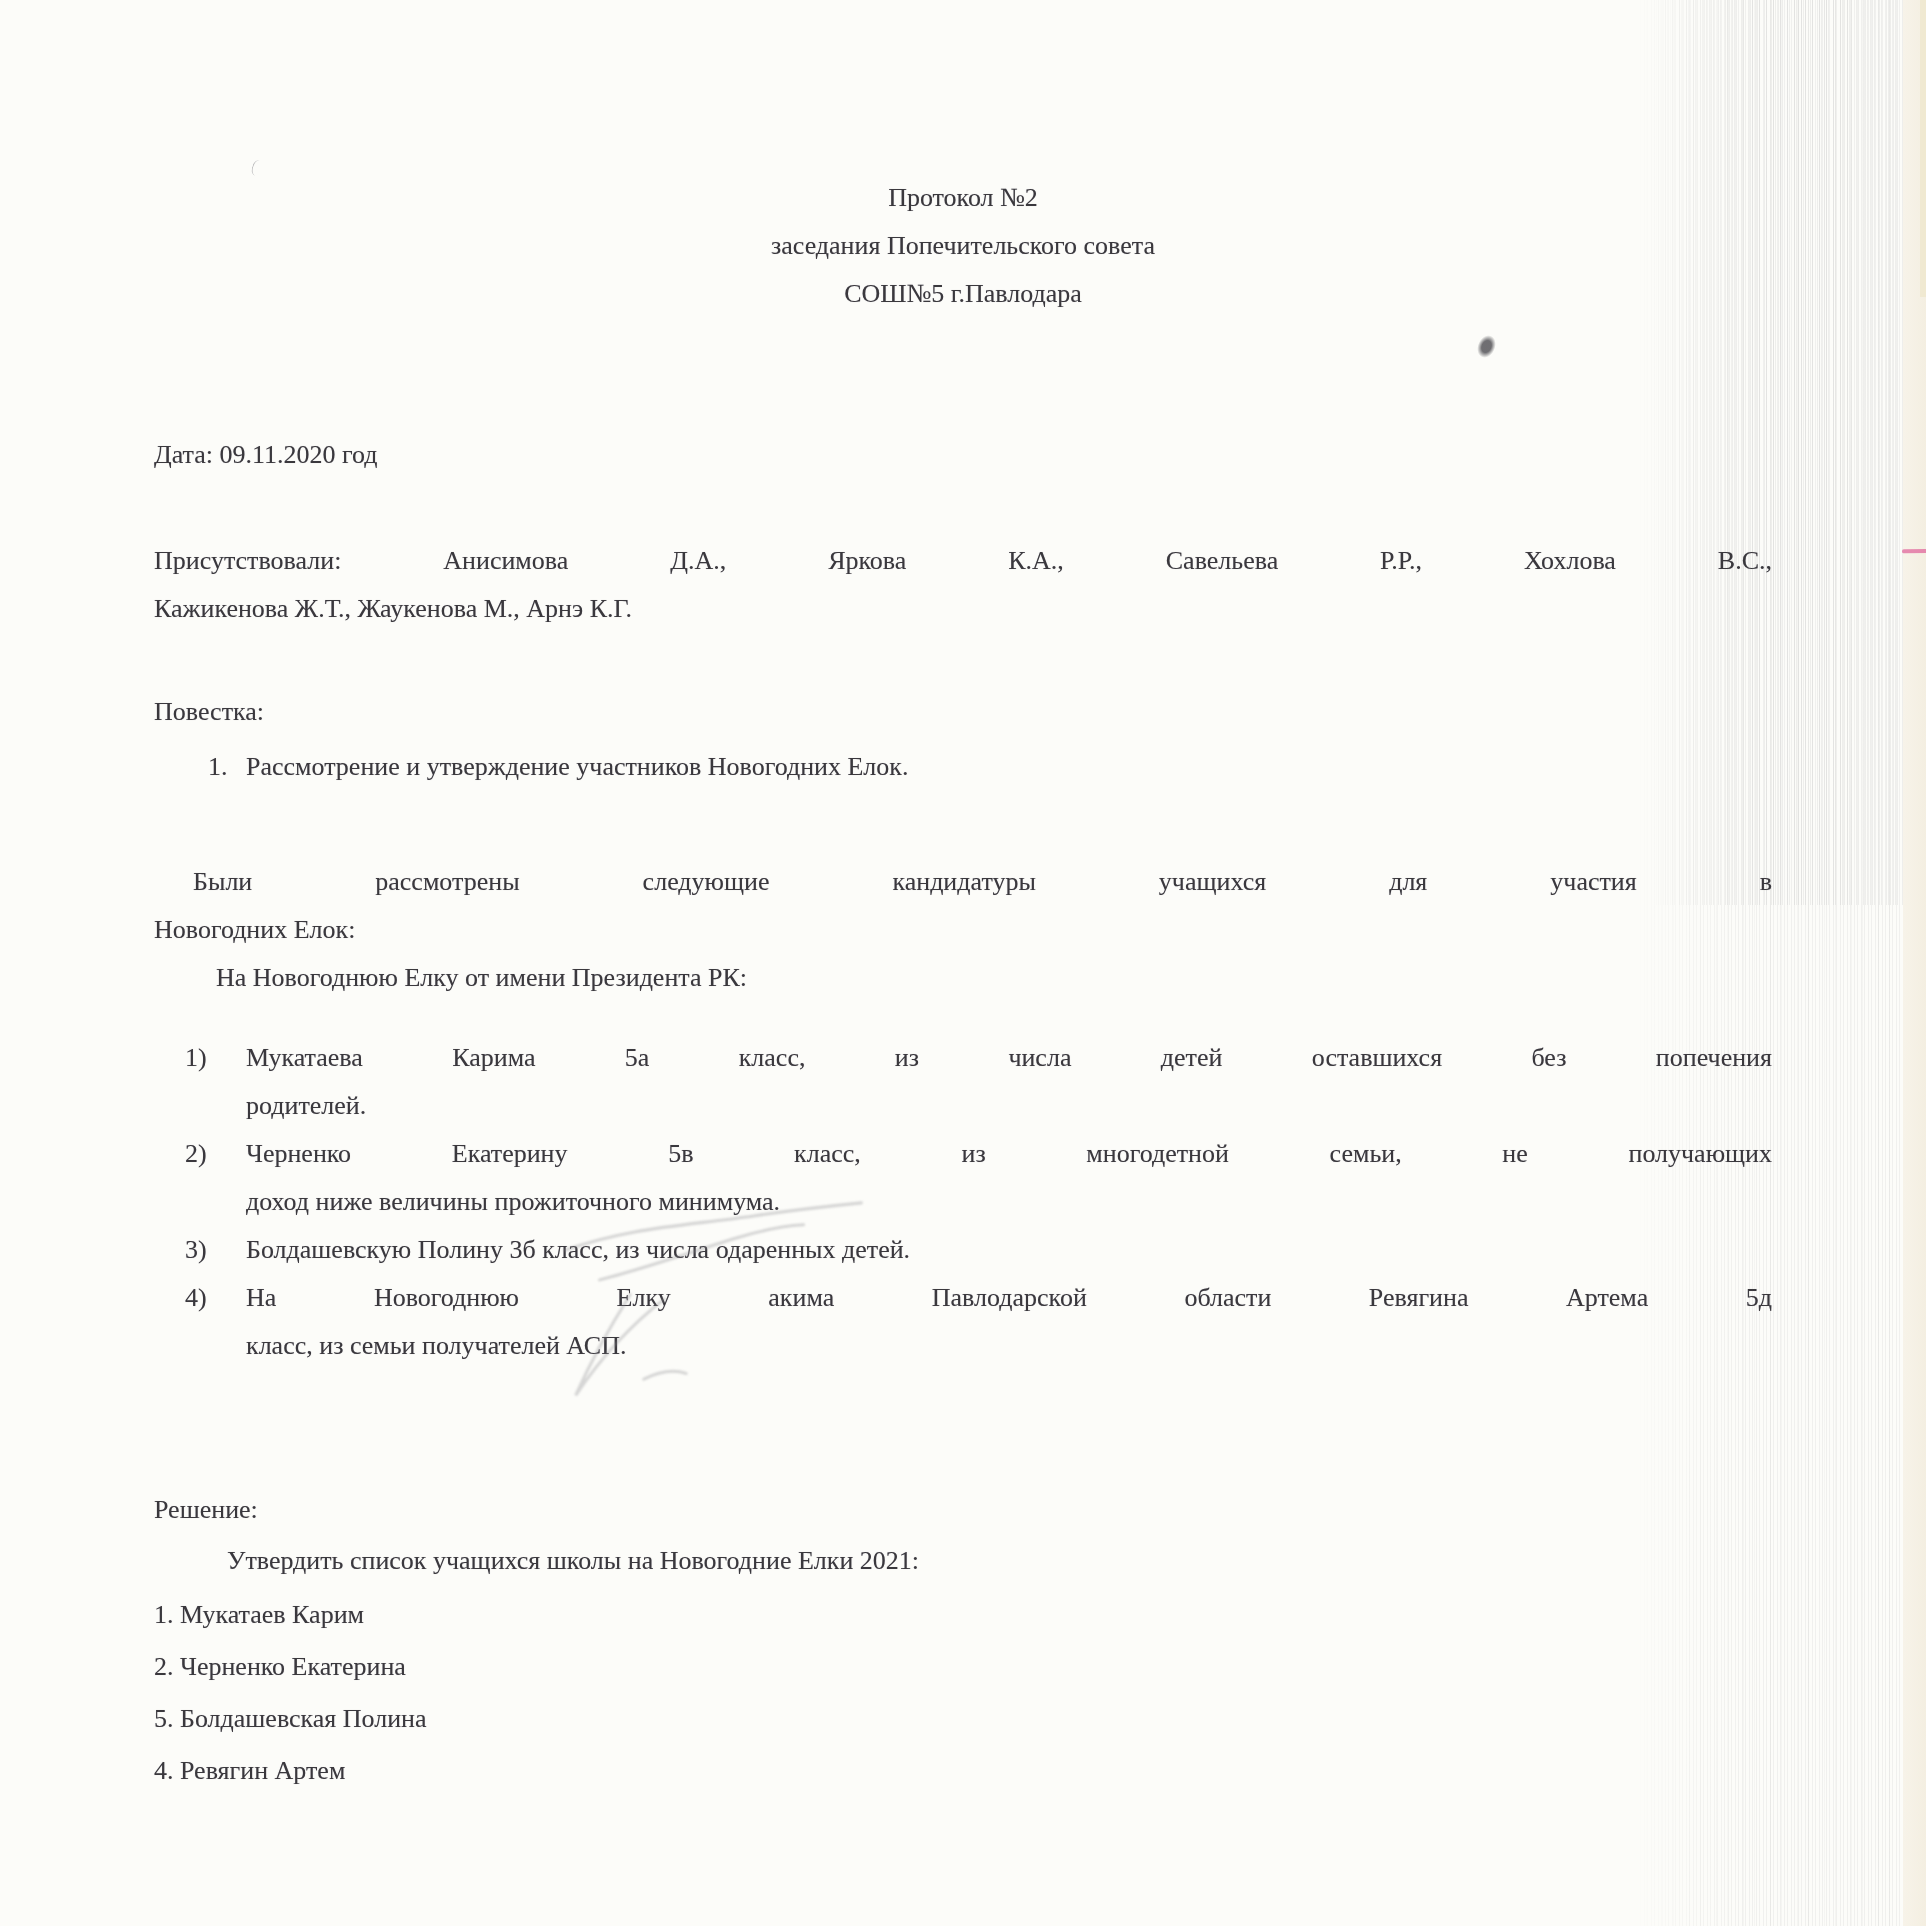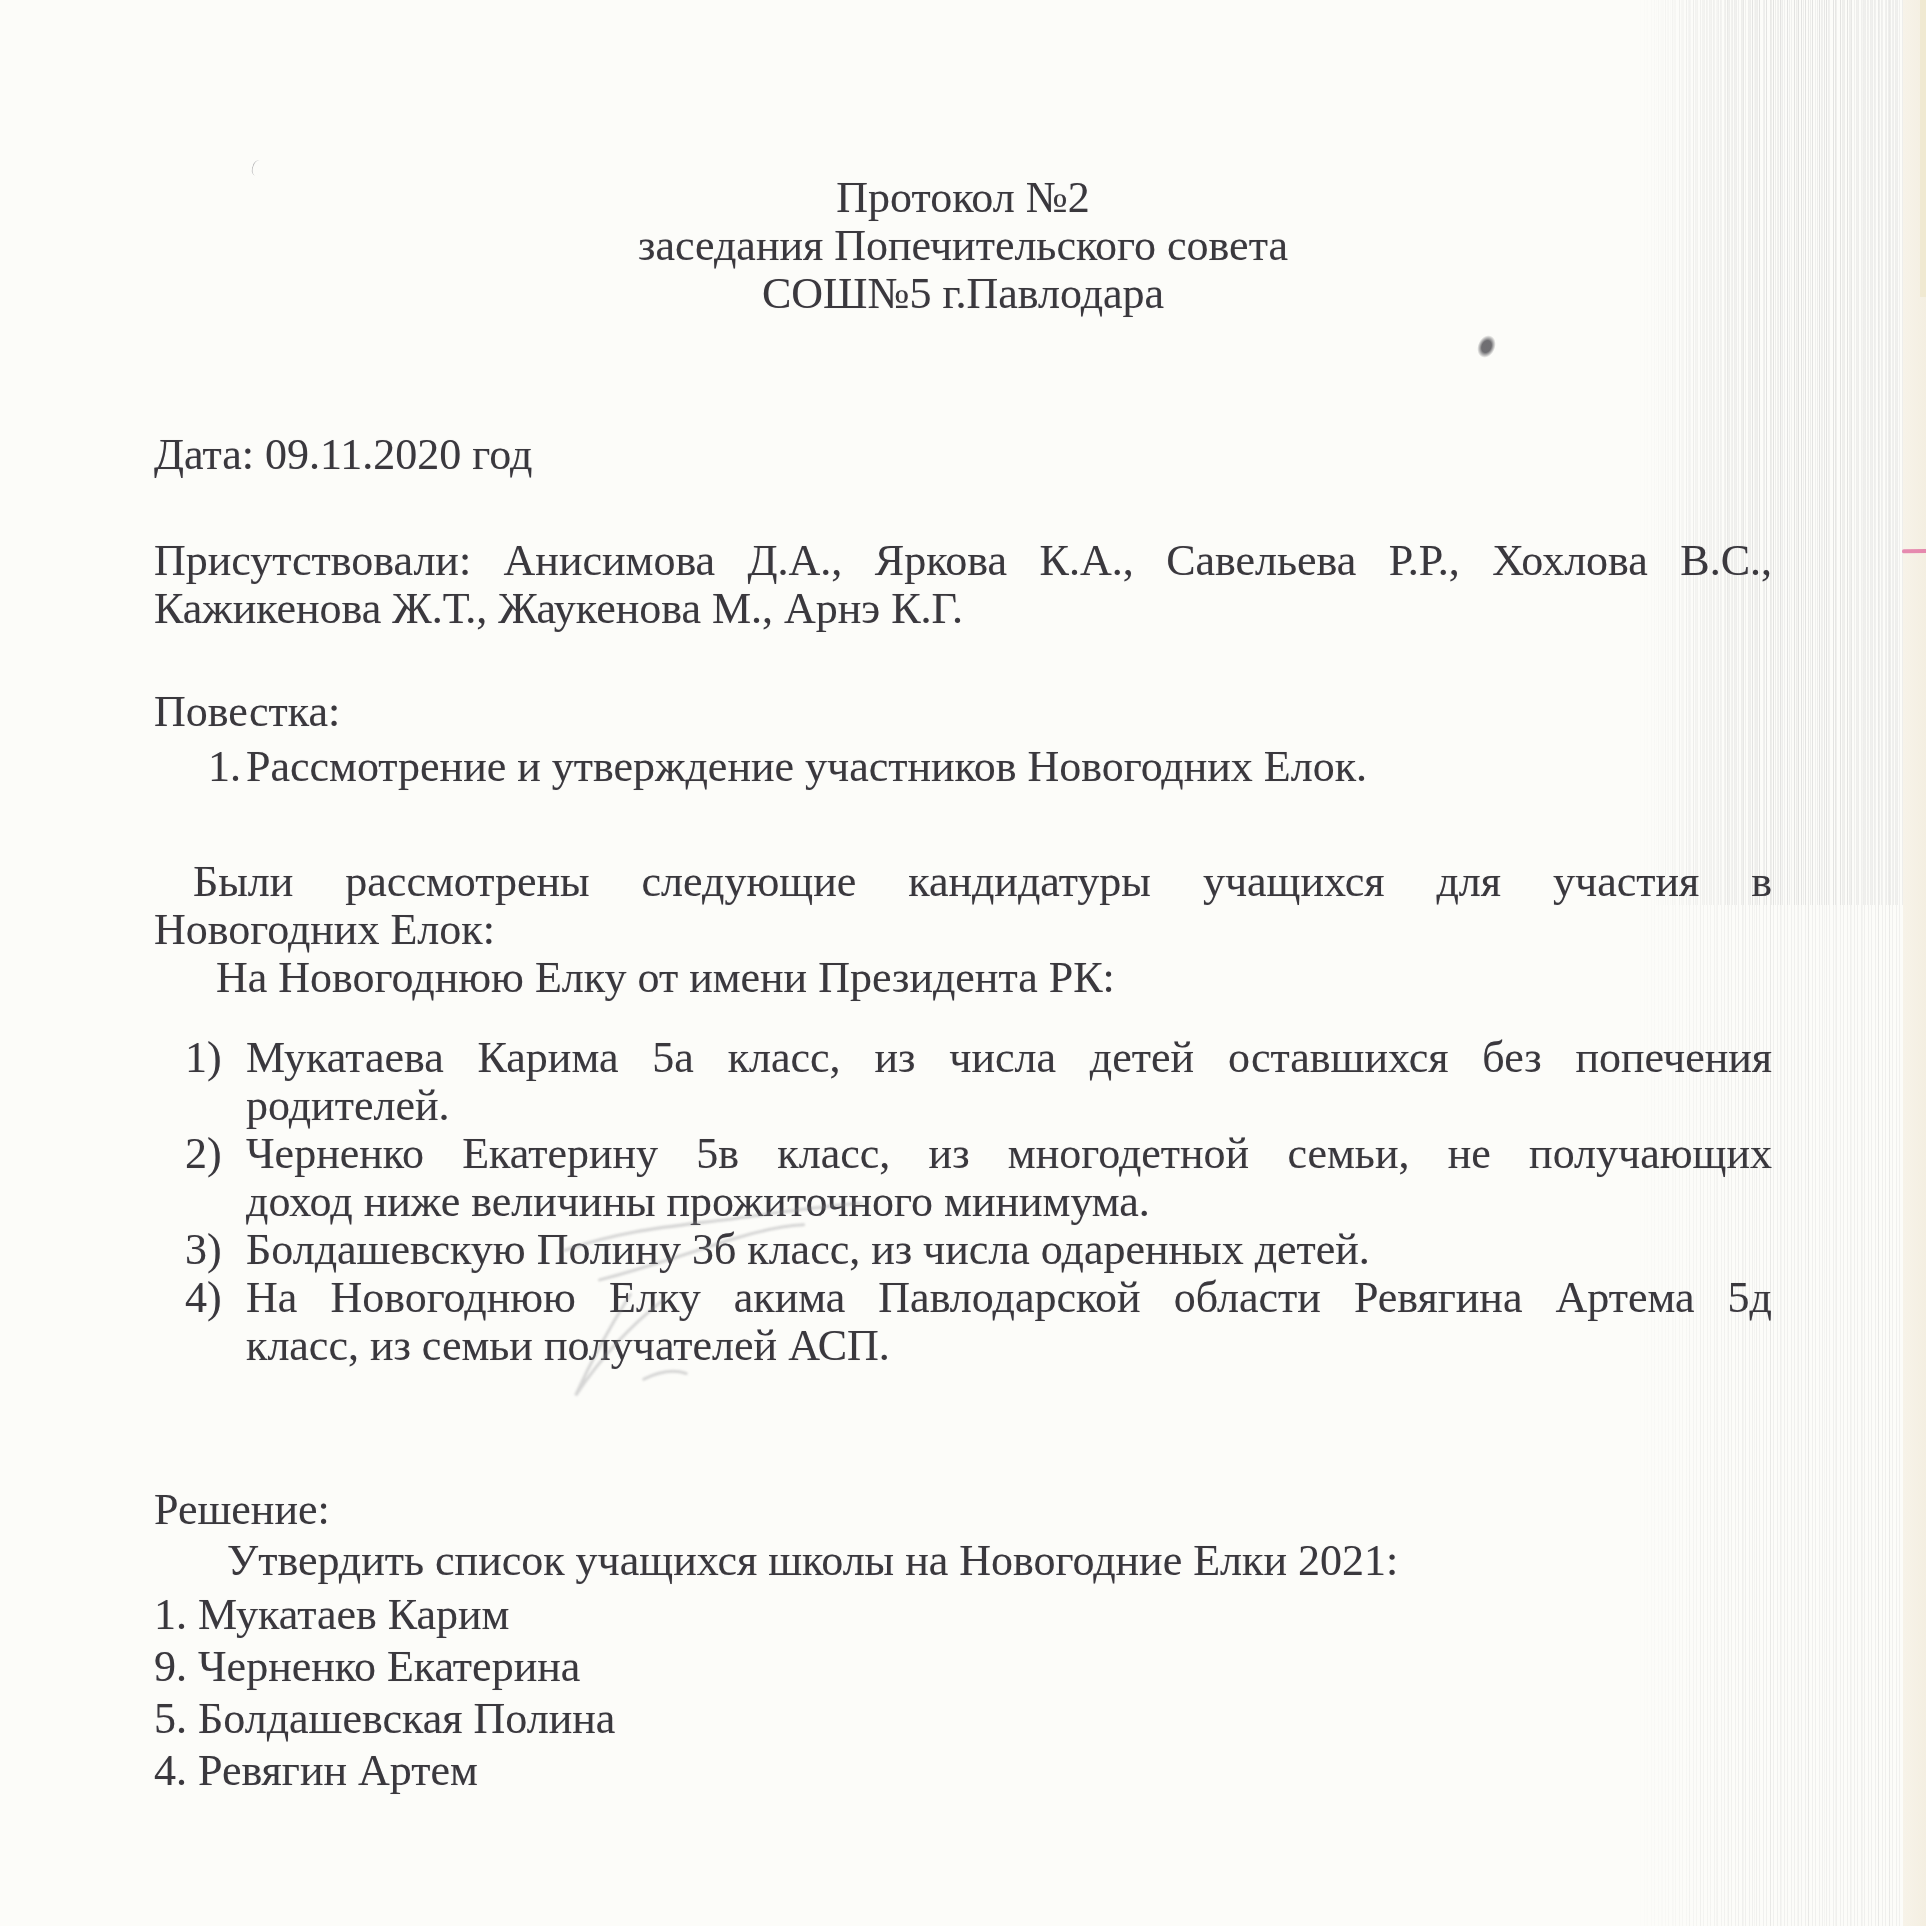--- a/index.html
+++ b/index.html
@@ -7,21 +7,21 @@
   .page{
     position:relative;
     width:1954px;height:2702px;
     background:#fcfcf9;
     font-family:"Liberation Serif","DejaVu Serif",serif;
     color:#3a383d;
     overflow:hidden;
   }
   .content{
     position:absolute;left:154px;top:0;width:1618px;
-    font-size:44px;line-height:48px;
+    font-size:26px;line-height:48px;
     text-shadow:0 0 0.8px rgba(60,55,85,.30);
   }
   .jline{text-align:justify;text-align-last:justify;}
   .title{margin-top:174px;text-align:center;}
   .date-block{margin-top:113px;}
   .attendees{margin-top:58px;}
   .agenda-label{margin-top:55px;}
   .agenda-item{margin-top:7px;position:relative;padding-left:92px;}
   .agenda-item .num{position:absolute;left:54px;top:0;}
   .considered{margin-top:67px;}
@@ -134,21 +134,21 @@
         <div class="jline">На Новогоднюю Елку акима Павлодарской области Ревягина Артема 5д</div>
         <div>класс, из семьи получателей АСП.</div>
       </div>
     </div>
 
     <div class="decision-label">Решение:</div>
     <div class="decision-intro">Утвердить список учащихся школы на Новогодние Елки 2021:</div>
 
     <div class="approved">
       <div>1. Мукатаев Карим</div>
-      <div>9. Черненко Екатерина</div>
+      <div>2. Черненко Екатерина</div>
       <div>5. Болдашевская Полина</div>
       <div>4. Ревягин Артем</div>
     </div>
   </div>
 
   <svg class="stamp" viewBox="0 0 1000 1170">
     <g transform="rotate(-8 500 585)" fill="none" stroke="#5e93cf">
       <ellipse cx="500" cy="585" rx="462" ry="538" stroke-width="9" opacity=".8"></ellipse>
       <ellipse cx="500" cy="585" rx="433" ry="508" stroke-width="5" opacity=".75"></ellipse>
       <ellipse cx="500" cy="585" rx="338" ry="402" stroke-width="7" opacity=".8"></ellipse>

